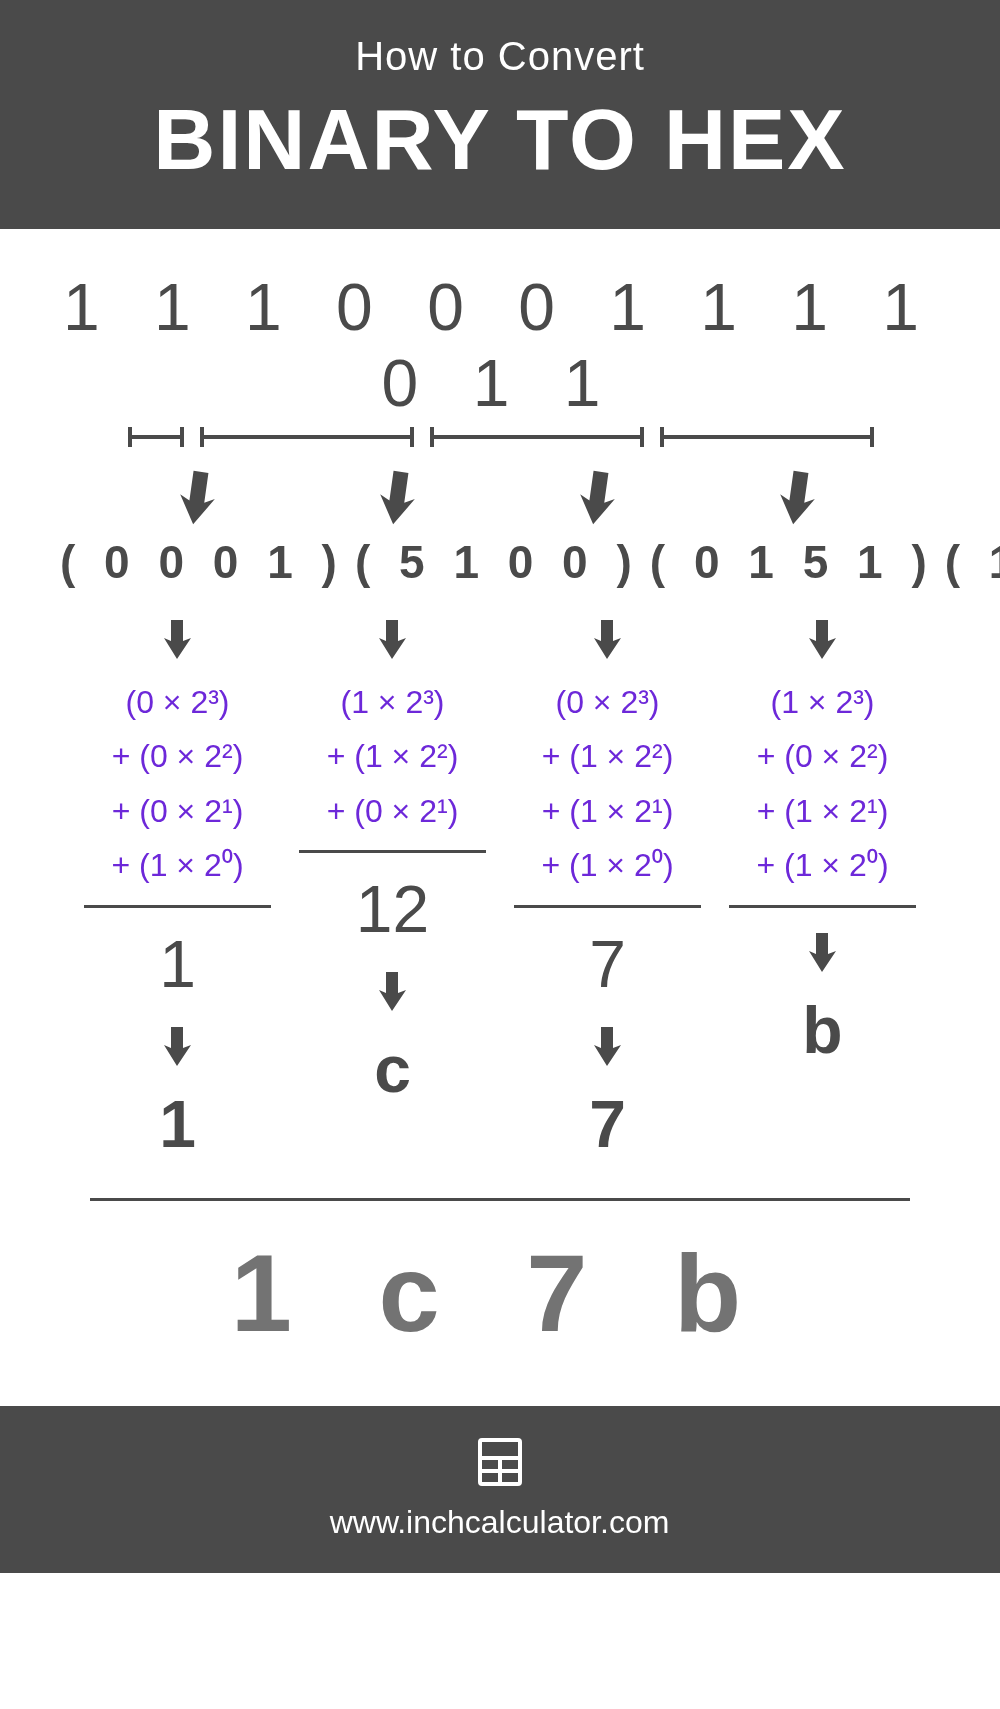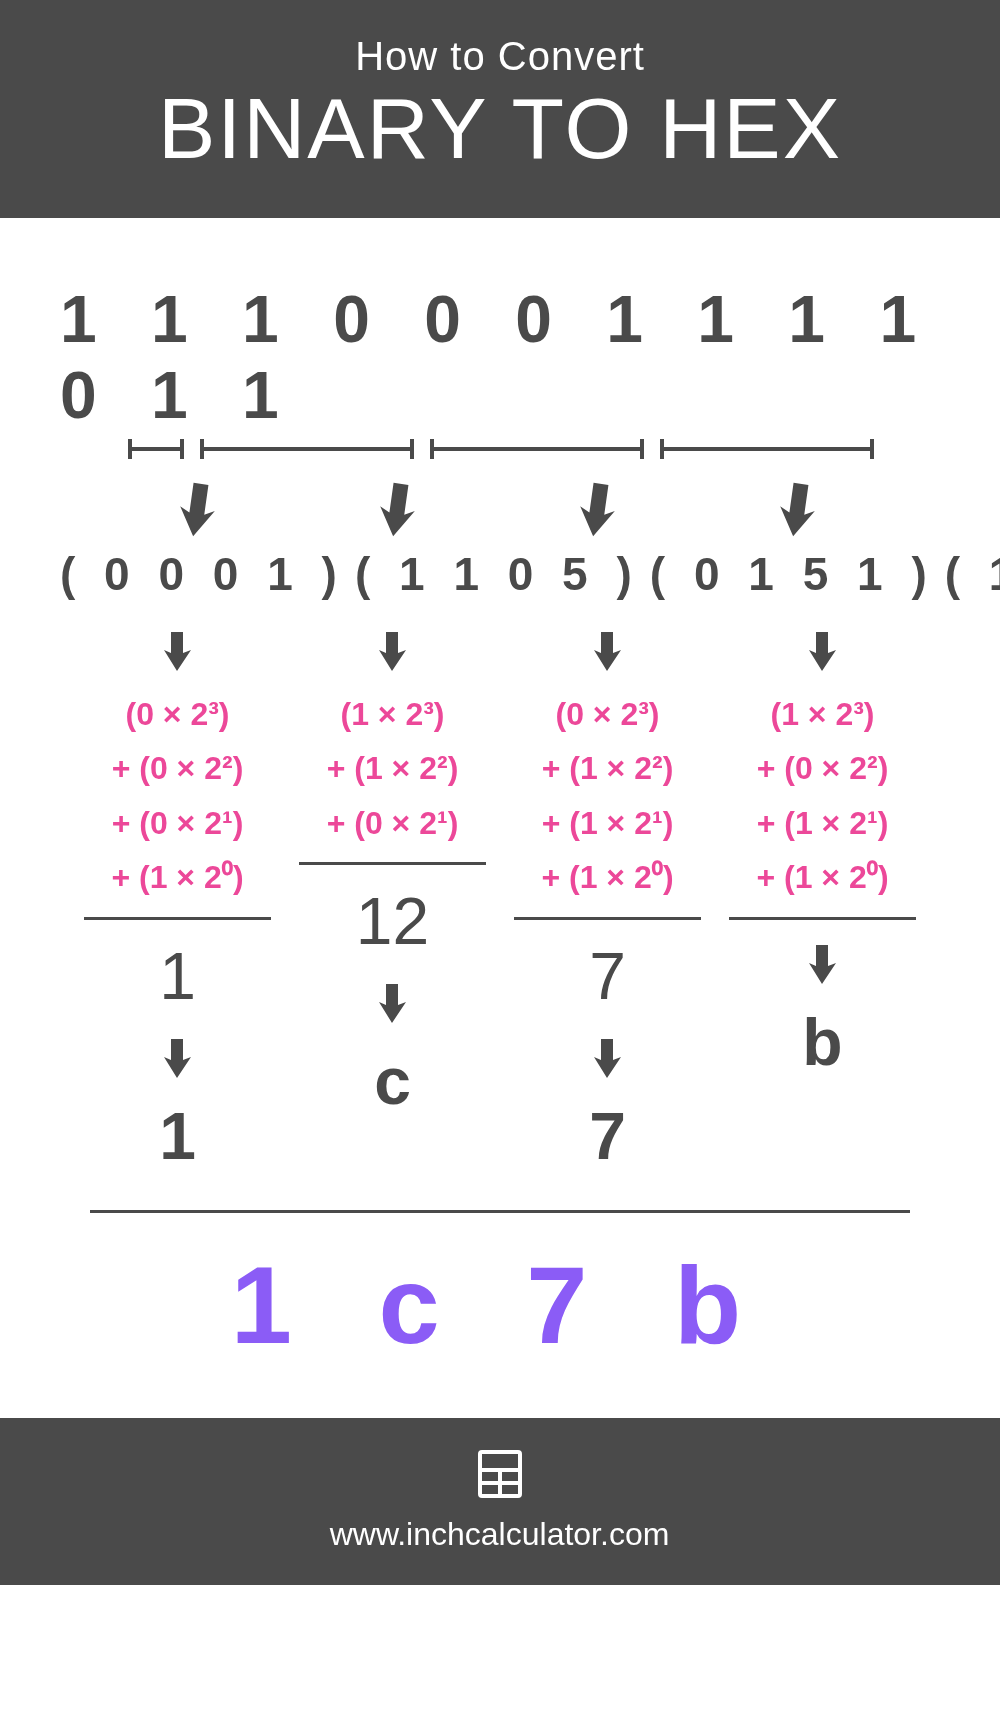--- a/index.html
+++ b/index.html
@@ -15,33 +15,33 @@
     text-align: center;
     padding: 34px 0 40px 0;
   }
   .header .line1 {
     font-size: 40px;
     font-weight: 300;
     letter-spacing: 1px;
   }
   .header .line2 {
     font-size: 86px;
-    font-weight: 400;
+    font-weight: 700;
     letter-spacing: 2px;
-    margin-top: 0;
+    margin-top: 11px;
   }
   .content {
     padding: 40px 60px 50px 60px;
   }
   .binary-input {
+    text-align: center;
     font-size: 66px;
-    font-weight: 700;
+    font-weight: 400;
     letter-spacing: 18px;
     color: #4a4a4a;
-    margin-top: 23px;
   }
   .brackets-row {
     display: flex;
     justify-content: center;
     gap: 0;
     margin-top: -4px;
   }
   .brackets-row svg {
     display: block;
   }
@@ -69,23 +69,23 @@
     padding: 0 20px;
   }
   .col {
     flex: 1;
     text-align: center;
   }
   .arrow-slot { display:flex; justify-content:center; margin: 18px 0 14px 0; }
   .arrow-slot.sm { margin: 22px 0 18px 0; }
   .expansion {
     font-size: 32px;
-    color: #ec4899;
+    color: #6d28d9;
     line-height: 1.7;
-    font-weight: 700;
+    font-weight: 400;
     text-align: center;
     white-space: nowrap;
   }
   .sum-line {
     height: 0;
     border-top: 3px solid #4a4a4a;
     margin: 12px 4px 18px 4px;
   }
   .decimal {
     font-size: 66px;
@@ -100,21 +100,21 @@
   .big-rule {
     height: 0;
     border-top: 3px solid #4a4a4a;
     margin: 36px 30px 28px 30px;
   }
   .result {
     text-align: center;
     font-size: 110px;
     font-weight: 800;
     letter-spacing: 28px;
-    color: #8b5cf6;
+    color: #737373;
   }
   .footer {
     background: #4a4a4a;
     color: #fff;
     text-align: center;
     padding: 28px 1px 32px 0;
   }
   .footer .site {
     font-size: 32px;
     font-weight: 500;
@@ -162,21 +162,21 @@
       </svg>
     <svg width="50" height="60">
         <path d="M15 5 L15 35 L5 30 L22 58 L40 30 L30 35 L30 5 Z" transform="rotate(8 25 30)" fill="#4a4a4a"></path>
       </svg>
     <svg width="50" height="60">
         <path d="M15 5 L15 35 L5 30 L22 58 L40 30 L30 35 L30 5 Z" transform="rotate(8 25 30)" fill="#4a4a4a"></path>
       </svg>
   </div>
 
   <div class="nibbles-row">
-    ( <span>0 0 0 1</span> )<span class="gap"></span>( <span>1 1 0 5</span> )<span class="gap"></span>( <span>0 1 5 1</span> )<span class="gap"></span>( <span>1 0 1 1</span> )
+    ( <span>0 0 0 1</span> )<span class="gap"></span>( <span>5 1 0 0</span> )<span class="gap"></span>( <span>0 1 5 1</span> )<span class="gap"></span>( <span>1 0 1 1</span> )
   </div>
 
   <div class="cols">
 
     <div class="col">
       <div class="arrow-slot">
           <svg width="34" height="44">
             <path d="M10 3 L10 24 L3 21 L16 42 L30 21 L22 24 L22 3 Z" fill="#4a4a4a"></path>
           </svg>
         </div>

